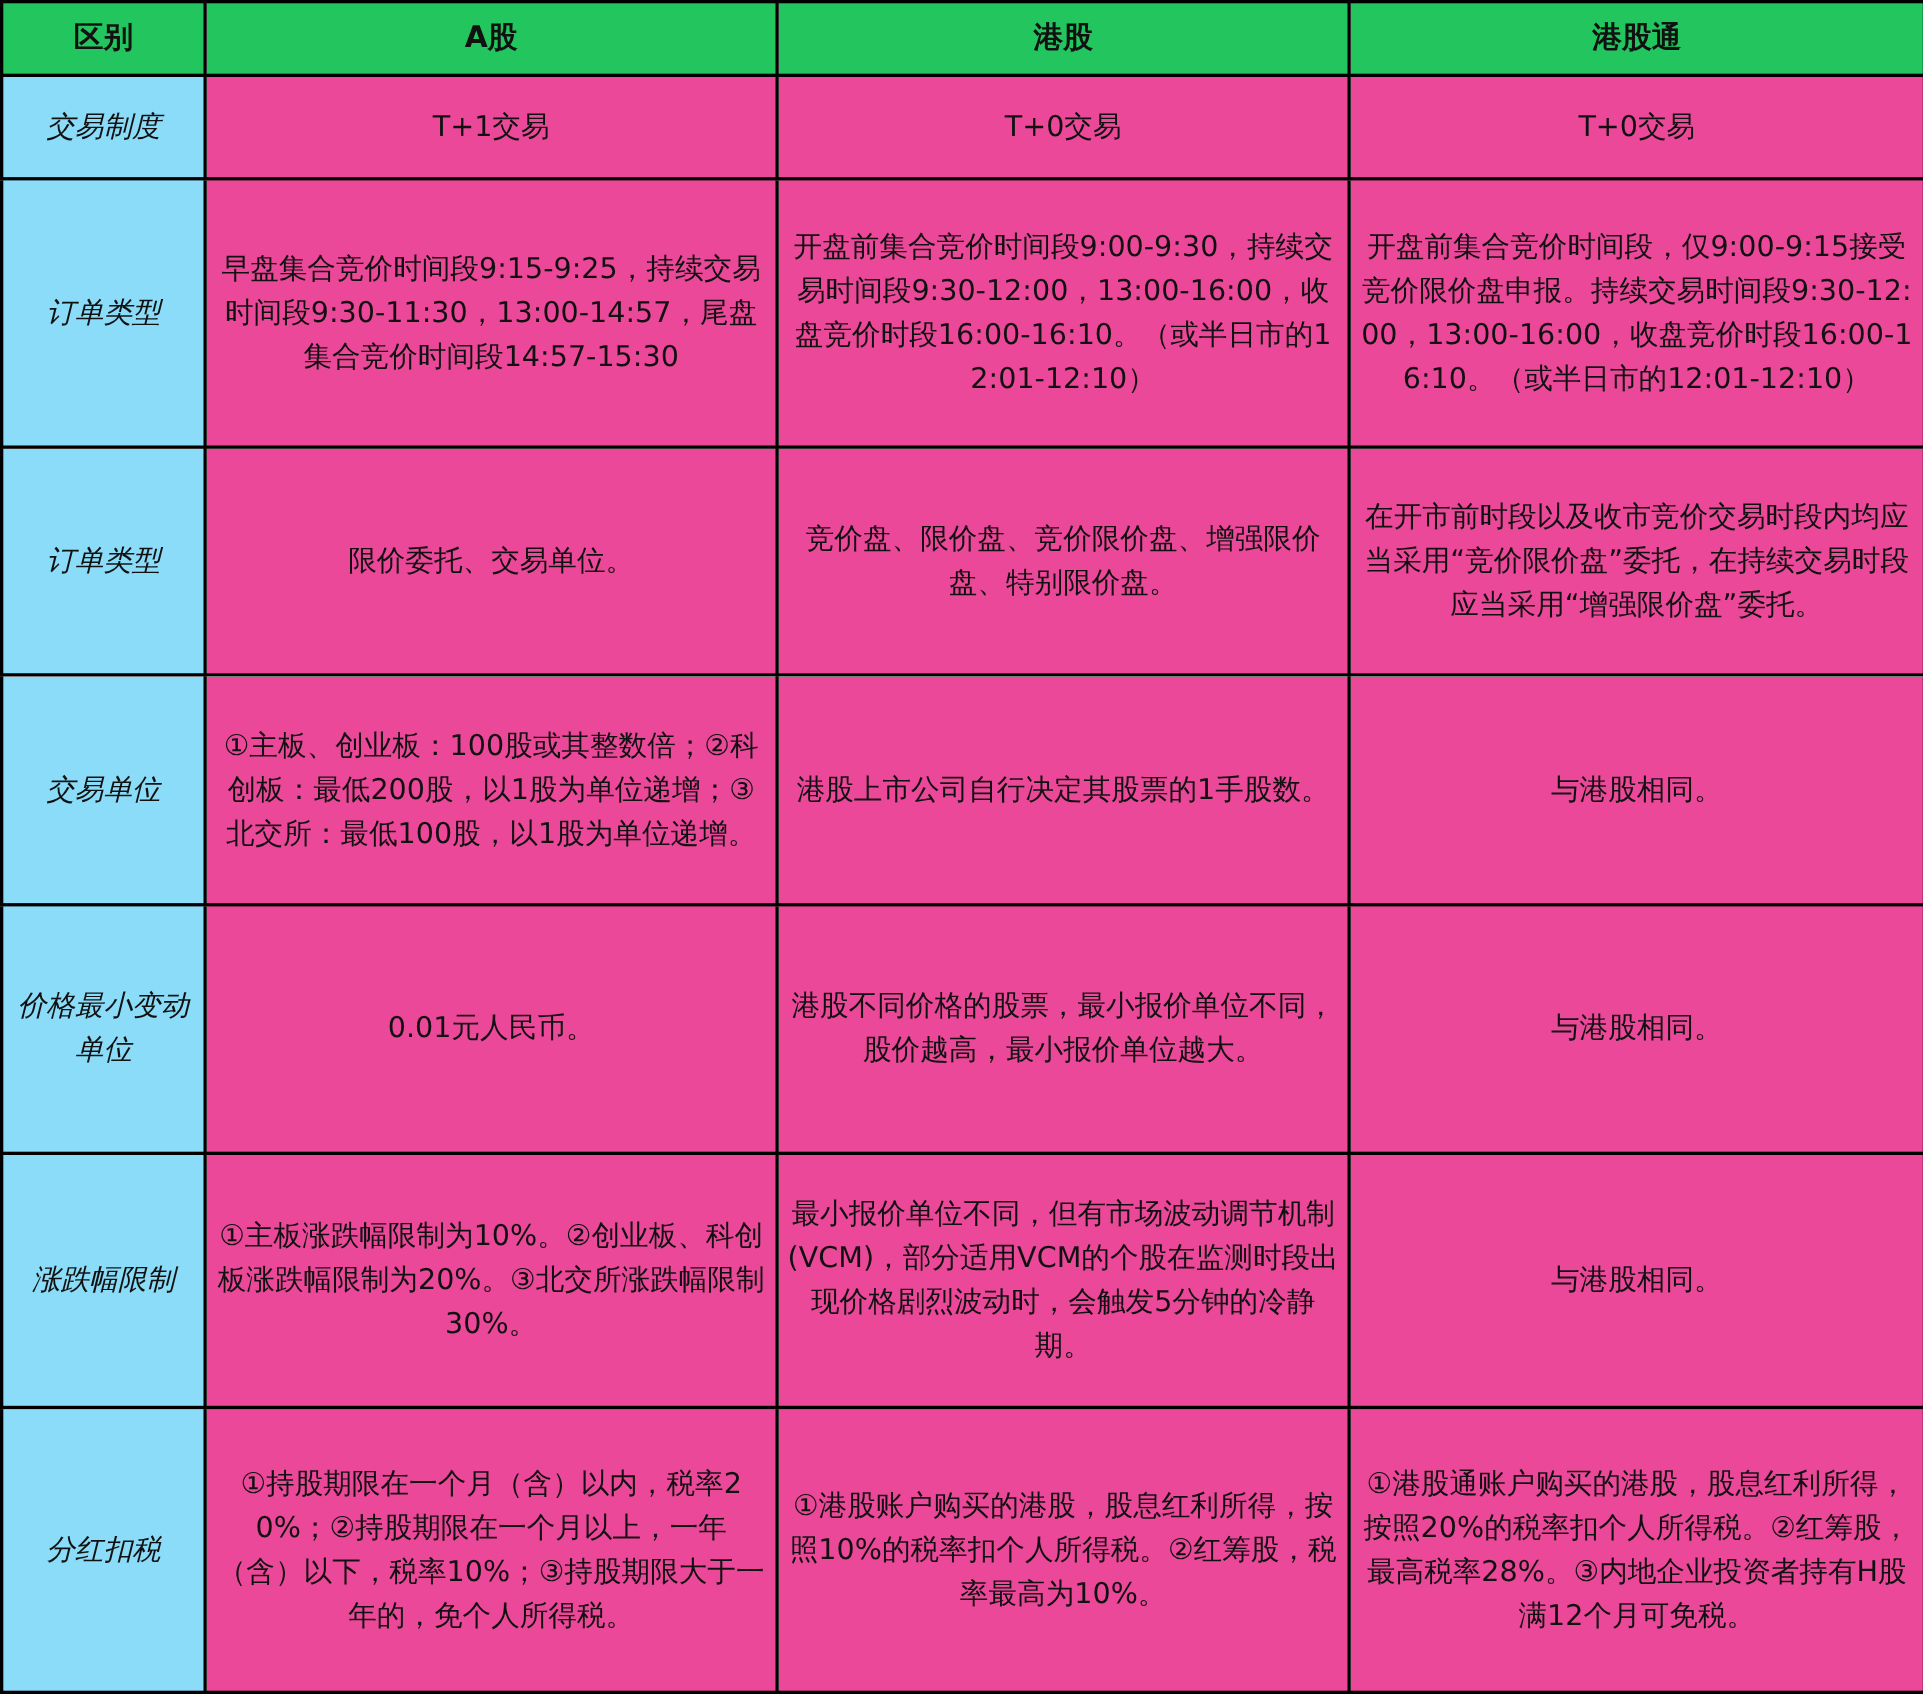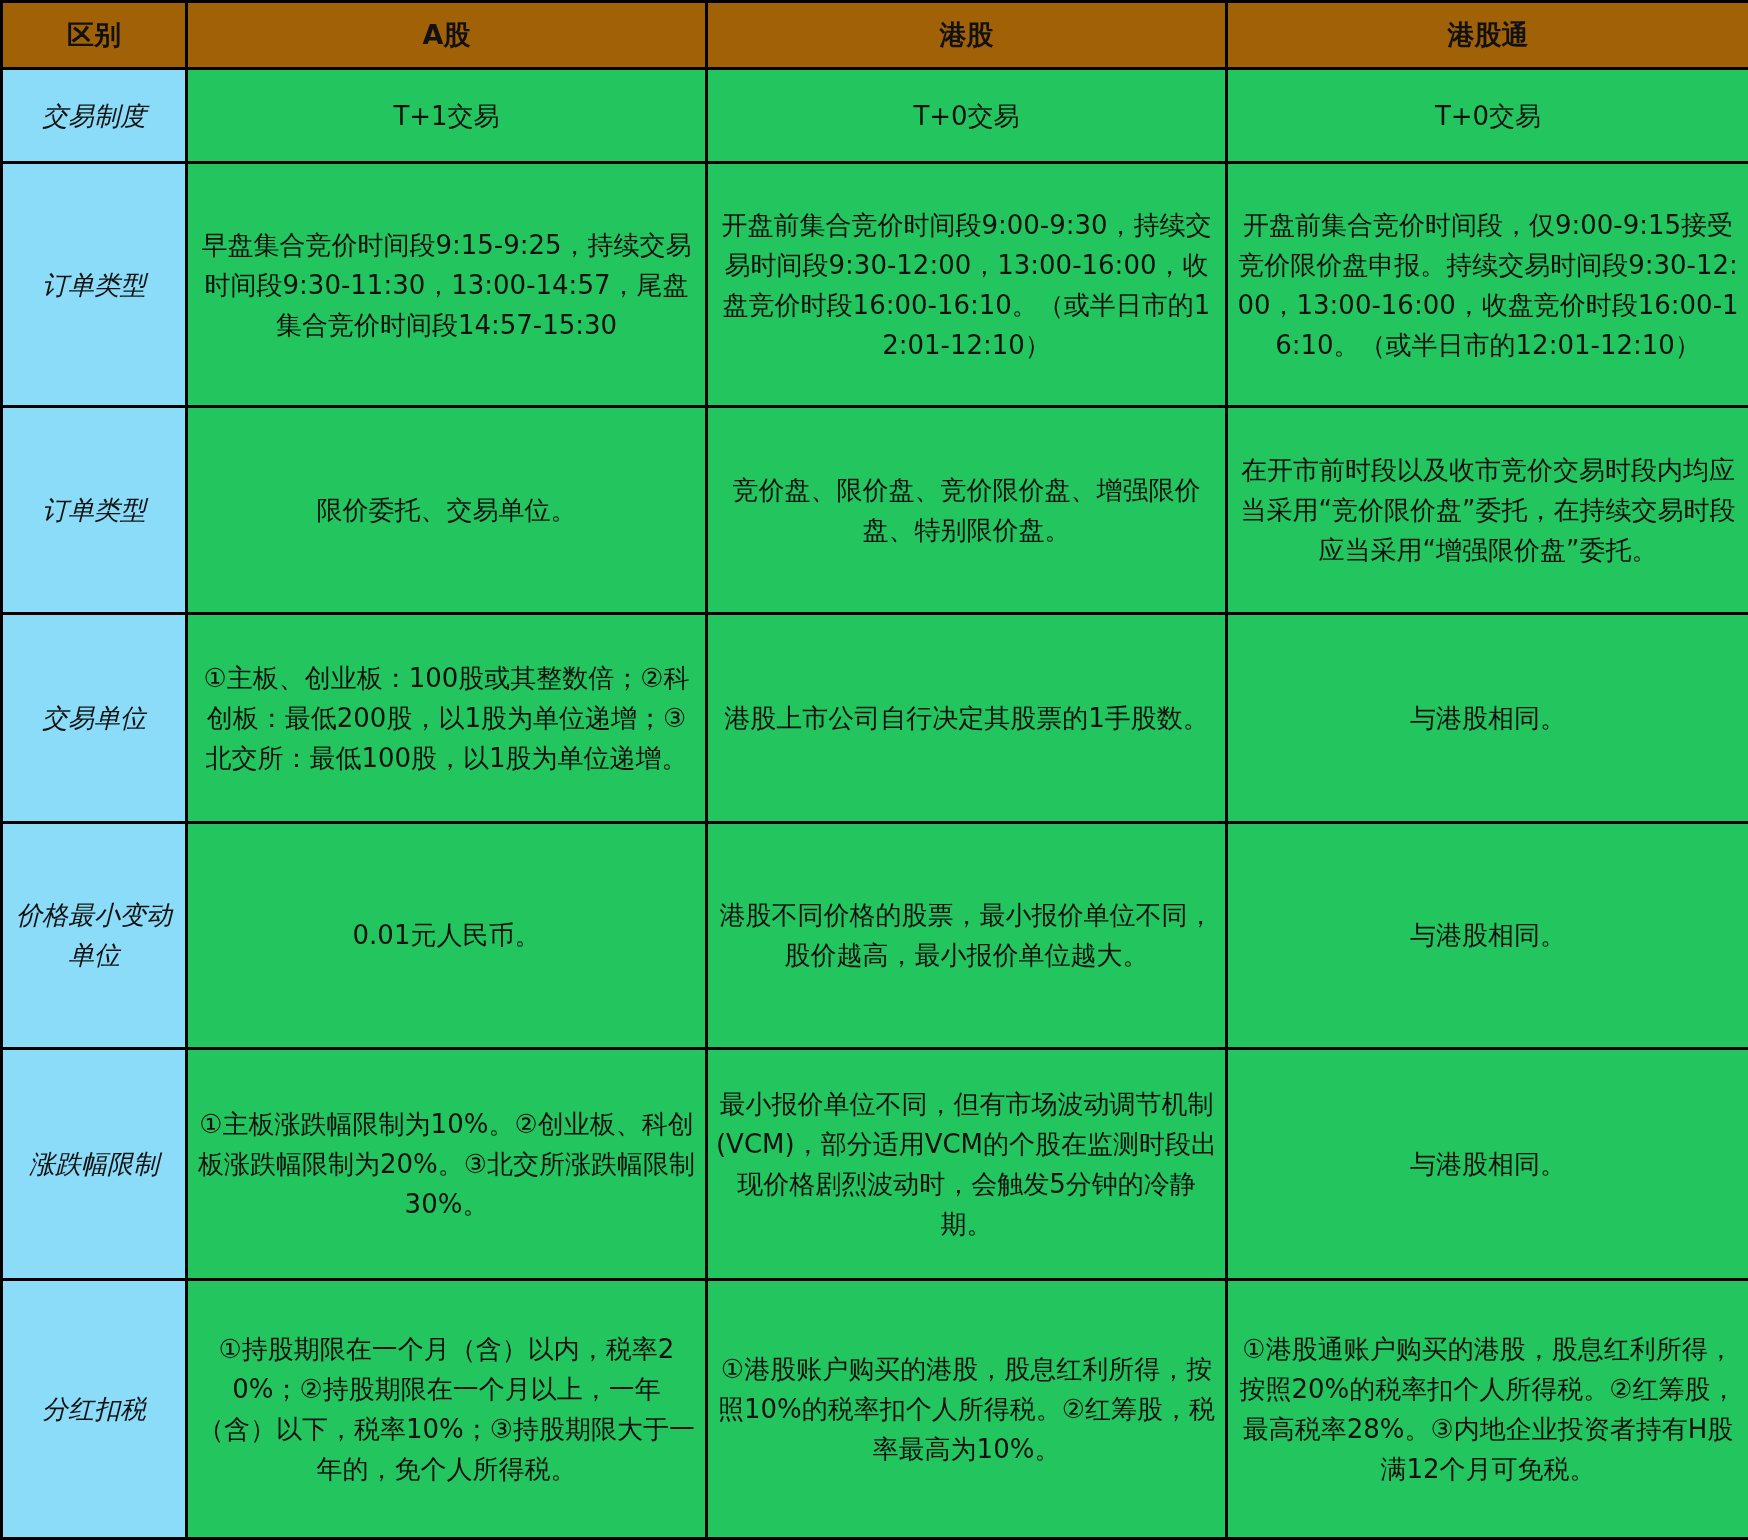--- a/index.html
+++ b/index.html
@@ -16,26 +16,26 @@
     border: 3px solid #000000;
     text-align: center;
     vertical-align: middle;
     padding: 0 6px;
     font-size: 26px;
     line-height: 40px;
     word-break: break-all;
     overflow: hidden;
   }
   .table th {
-    background: #a16207;
+    background: #22c55e;
     font-weight: bold;
     font-size: 27px;
   }
   .table td.label { background: #8adcf8; font-style: italic; }
-  .table td.cell { background: #22c55e; }
+  .table td.cell { background: #ec4899; }
   col.c0 { width: 185px; }
   col.c1 { width: 520px; }
   col.c2 { width: 520px; }
   col.c3 { width: 523px; }
 </style>
 </head>
 <body>
 
 <table class="table">
   <colgroup>

